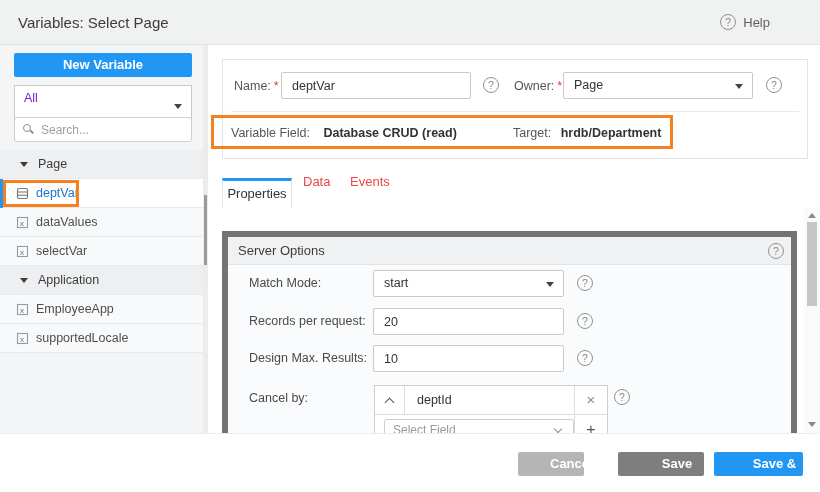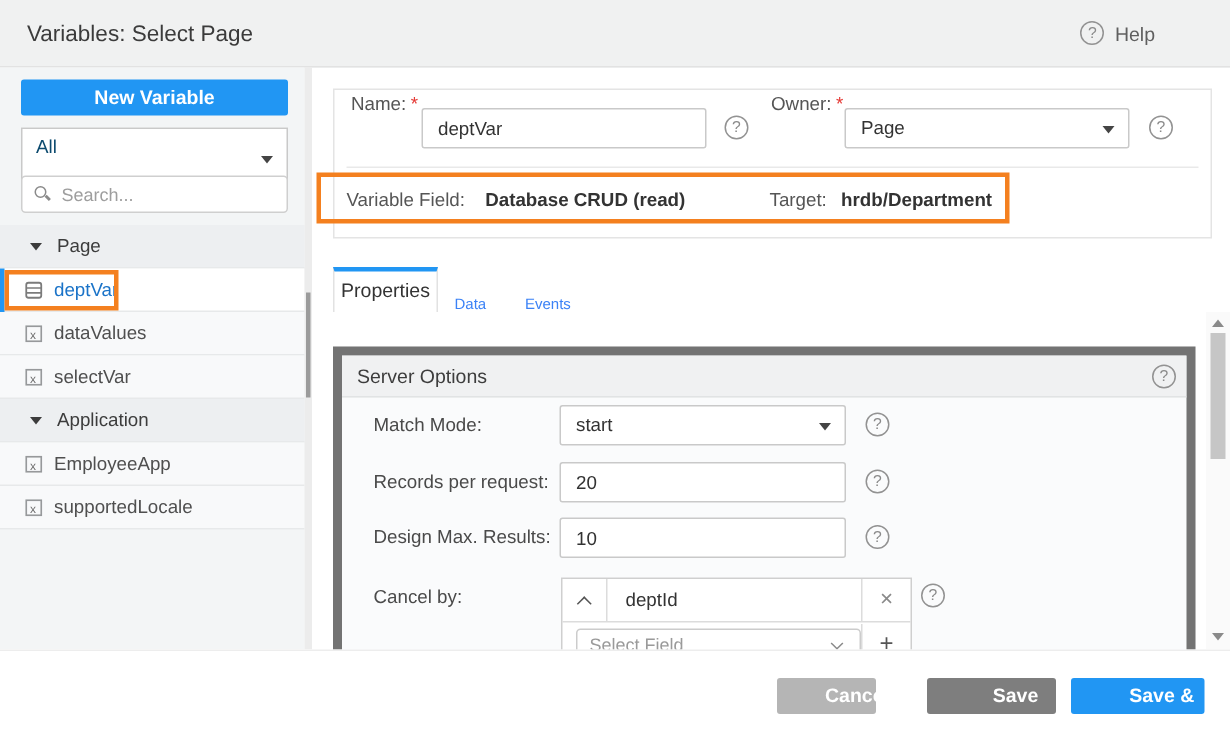--- a/index.html
+++ b/index.html
@@ -24,21 +24,21 @@
     line-height:14px; background:transparent; }
   .qicon::after { content:"?"; }
 
   
   .sidebar { position:absolute; left:0; top:45px; width:203px; height:388px;
     background:#f3f5f6; }
   .btn-new { position:absolute; left:14px; top:8px; width:178px; height:24px;
     background:#2196f3; color:#fff; font-size:13px; font-weight:700;
     text-align:center; line-height:24px; border-radius:2px; cursor:pointer; }
   .filter-select { position:absolute; left:14px; top:40px; width:178px; height:41px;
-    background:#fff; border:1px solid #c9c9c9; font-size:12.5px; color:#0c4a6e;
+    background:#fff; border:1px solid #c9c9c9; font-size:12.5px; color:#6d28d9;
     line-height:25px; padding-left:9px; cursor:pointer; }
   .caret-down { position:absolute; right:9px; top:50%; margin-top:-2px; width:0; height:0;
     border-left:4px solid transparent; border-right:4px solid transparent;
     border-top:5px solid #444; }
   .search-box { position:absolute; left:14px; top:72px; width:178px; height:25px;
     background:#fff; border:1px solid #cfcfcf; border-radius:3px; }
   .search-box input { position:absolute; left:26px; top:0; width:148px; height:23px;
     border:none; outline:none; font-size:12px; color:#555; background:transparent;
     font-family:"Liberation Sans", sans-serif; }
   .search-box input::placeholder { color:#9e9e9e; }
@@ -66,43 +66,43 @@
   .trow.selected .lbl { color:#1a73c8; }
 
   .sb-scroll { position:absolute; left:203px; top:45px; width:5px; height:388px;
     background:#ececec; }
   .sb-thumb { position:absolute; left:1px; top:150px; width:3px; height:70px;
     background:#9b9b9b; }
 
   
   .top-panel { position:absolute; left:222px; top:59px; width:586px; height:100px;
     background:#fff; border:1px solid #e4e4e4; }
-  .f-label { position:absolute; top:2px; font-size:12.5px; color:#555; }
+  .f-label { position:absolute; top:19px; font-size:12.5px; color:#555; }
   .req { color:#e53935; margin-left:3px; }
   .text-input { height:27px; background:#fff; border:1px solid #c9c9c9; border-radius:2px;
     font-size:12.5px; color:#333; padding-left:10px; outline:none;
     font-family:"Liberation Sans", sans-serif; }
   .sel-ctrl { height:27px; background:#fff; border:1px solid #c9c9c9; border-radius:2px;
     font-size:12.5px; color:#333; line-height:25px; padding-left:10px; position:absolute;
     cursor:pointer; }
   .panel-divider { position:absolute; left:8px; right:8px; top:51px;
     border-top:1px solid #e9e9e9; }
 
   .orange-box { position:absolute; left:211px; top:115px; width:462px; height:34px;
     border:3px solid #f4801f; pointer-events:none; z-index:5; }
   .vt-text { position:absolute; top:126px; font-size:12.5px; color:#555; }
   .vt-val { font-weight:700; color:#333; }
 
   
   .tab-active { position:absolute; left:222px; top:178px; width:70px; height:30px;
     background:#fff; border-top:3px solid #2196f3; border-left:1px solid #e2e2e2;
     border-right:1px solid #e2e2e2; text-align:center; line-height:26px;
     font-size:13px; color:#333; cursor:pointer; }
-  .tab { position:absolute; top:190px; height:27px; line-height:27px; padding:0 12px;
-    font-size:10px; color:#3b82f6; cursor:pointer; }
+  .tab { position:absolute; top:168px; height:27px; line-height:27px; padding:0 12px;
+    font-size:13px; color:#ef4444; cursor:pointer; }
 
   
   .props-panel { position:absolute; left:222px; top:231px; width:575px; height:218px;
     background:#fafbfc; border:6px solid #737373; overflow:hidden; }
   .sec-head { position:absolute; left:0; top:0; width:100%; height:28px;
     background:#f0f1f2; border-bottom:1px solid #e1e3e4; }
   .sec-title { position:absolute; left:10px; line-height:28px; font-size:13px; color:#3d3d3d; }
   .sec-q { position:absolute; right:7px; top:6px; }
   .p-label { position:absolute; left:21px; font-size:12.5px; color:#4a4a4a; line-height:27px; }
   .p-ctrl { left:145px; width:191px; }

